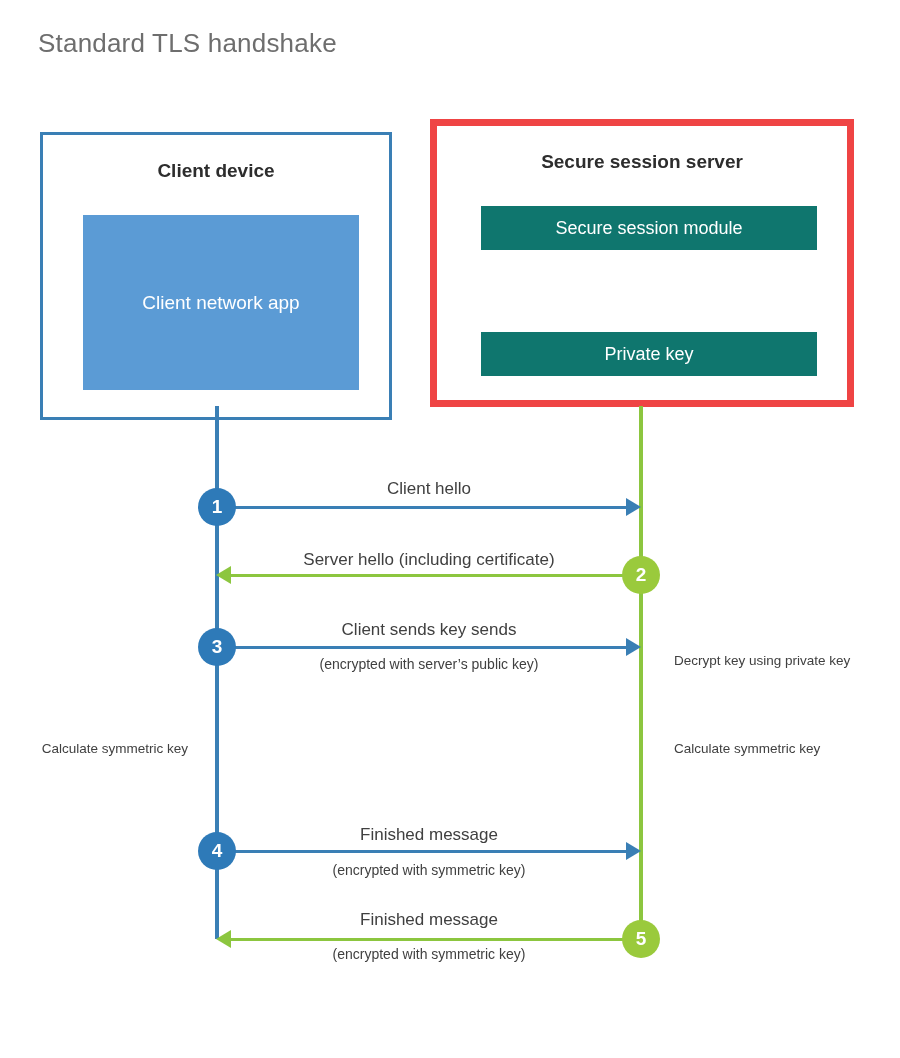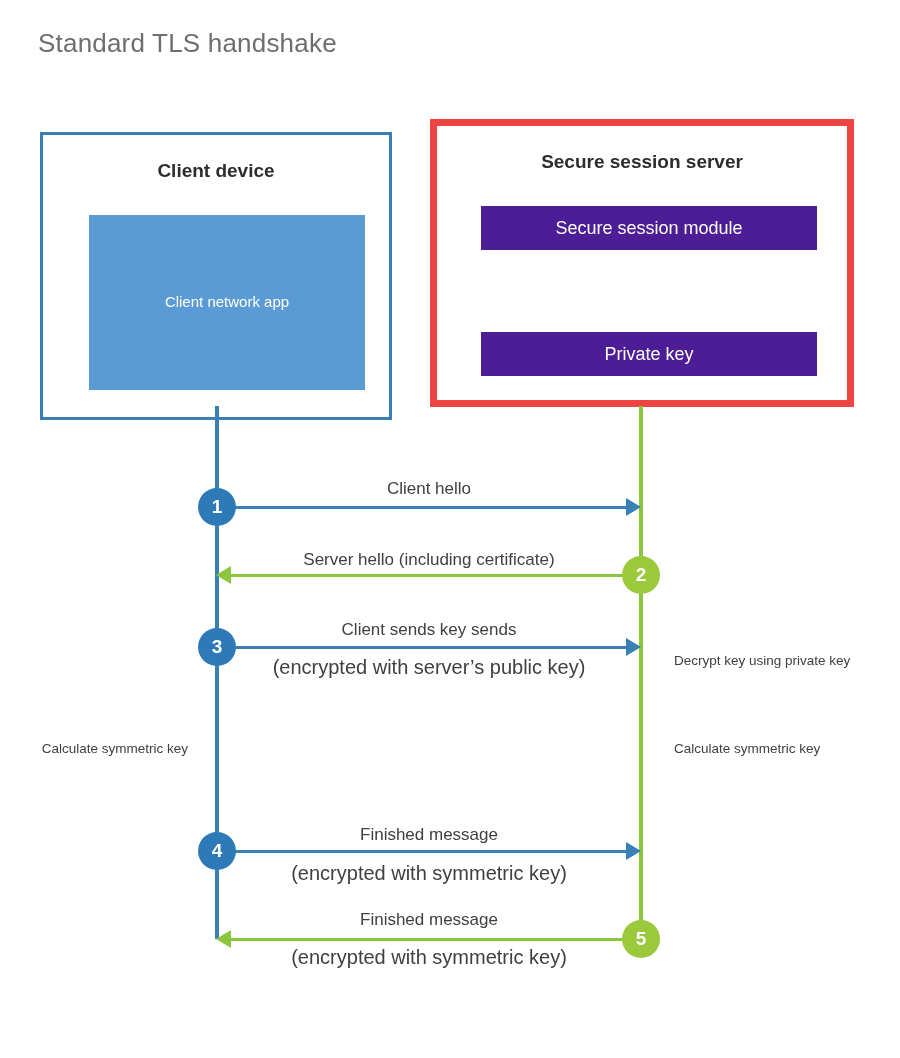--- a/index.html
+++ b/index.html
@@ -25,30 +25,30 @@
   .node-box{position:absolute;background:#ffffff;box-sizing:border-box;}
   .node-box.client{left:40px;top:119px;width:352px;height:288px;border:3px solid #3a7fb5;margin-top:13px;}
   .node-box.server{left:430px;top:119px;width:424px;height:288px;border:7px solid #ef4444;}
 
   .node-title{
     position:absolute;left:0;right:0;top:25px;
     text-align:center;font-size:19px;font-weight:bold;color:#2d2d2d;
   }
 
   .client-app{
-    position:absolute;left:46px;top:80px;width:276px;height:175px;
+    position:absolute;left:40px;top:80px;width:276px;height:175px;
     background:#5b9bd5;color:#ffffff;
     display:flex;align-items:center;justify-content:center;
-    text-align:center;font-size:15px;line-height:1.35;padding:0 13px;
+    text-align:center;font-size:19px;line-height:1.35;padding:0 13px;
     box-sizing:border-box;
   }
 
   .server-bar{
     position:absolute;left:44px;width:336px;height:44px;
-    background:#4c1d95;color:#ffffff;
+    background:#0f766e;color:#ffffff;
     display:flex;align-items:center;justify-content:center;
     font-size:18px;text-align:center;
   }
   .server-bar.b0{top:80px;}
   .server-bar.b1{top:143px;}
   .server-bar.b2{top:206px;}
 
   
   .lifeline{position:absolute;width:4px;}
   .lifeline.client{left:215px;background:#3a7fb5;}
@@ -78,21 +78,21 @@
   .step-circle.blue{background:#2e7ab8;}
   .step-circle.green{background:#9aca3c;}
 
   
   .msg-label{
     position:absolute;text-align:center;white-space:nowrap;
     font-size:17px;color:#404040;
   }
   .msg-sublabel{
     position:absolute;text-align:center;white-space:nowrap;
-    font-size:20px;color:#404040;
+    font-size:14px;color:#404040;
   }
   .side-note{
     position:absolute;font-size:13.5px;line-height:1.35;color:#404040;
   }
   .side-note.left-col{text-align:right;}
   .side-note.right-col{text-align:left;}
 </style>
 </head>
 <body>
 

